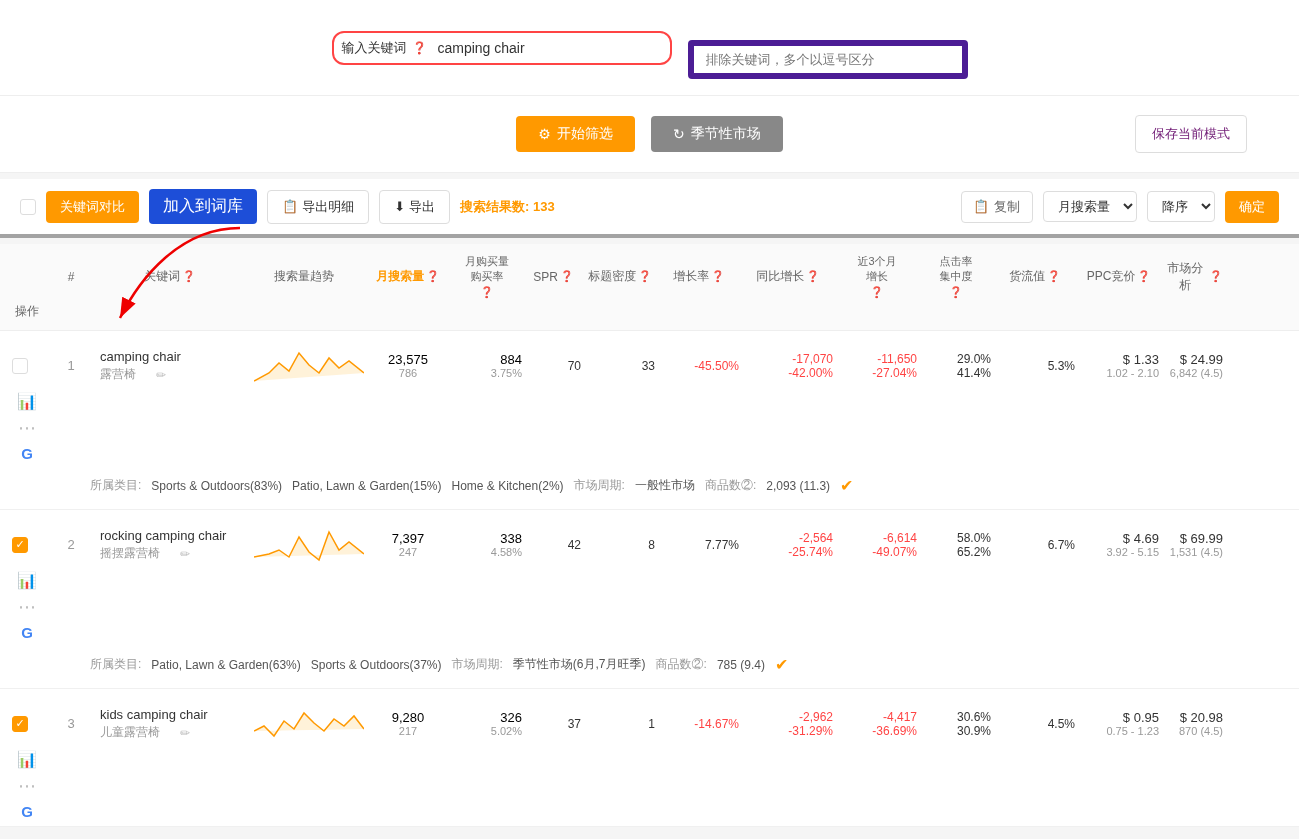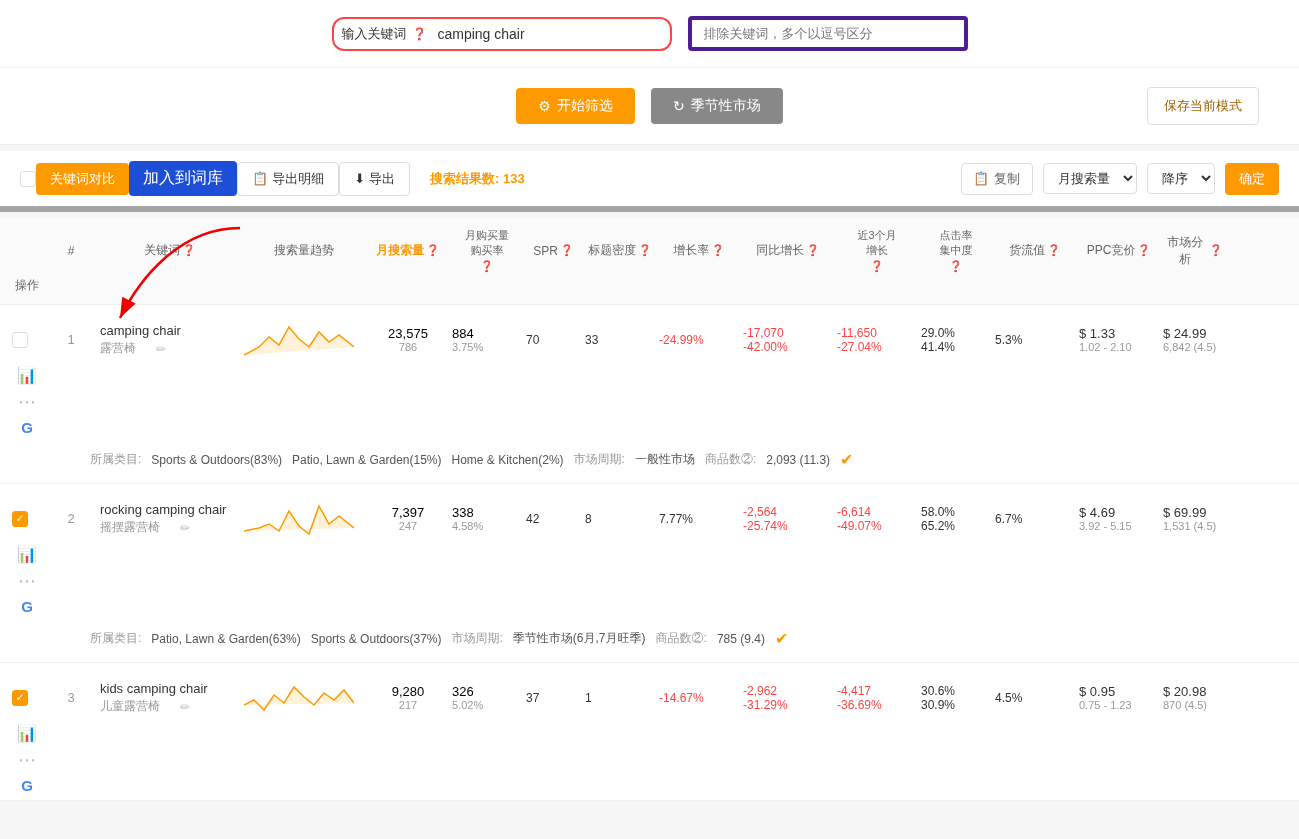--- a/index.html
+++ b/index.html
@@ -39,25 +39,26 @@
       border: none;
       outline: none;
       font-size: 14px;
       color: #333;
       flex: 1;
       background: transparent;
     }
     .exclude-box-wrapper {
       display: flex;
       align-items: center;
-      border: 4px solid #4c1d95;
+      border: 6px solid #4c1d95;
       border-radius: 4px;
       padding: 6px 12px;
       min-width: 280px;
       background: #fff;
+      margin-top: 24px;
     }
     .exclude-input {
       border: none;
       outline: none;
       font-size: 13px;
       color: #999;
       flex: 1;
       background: transparent;
     }
 
@@ -89,44 +90,45 @@
       border-radius: 4px;
       padding: 9px 22px;
       font-size: 14px;
       cursor: pointer;
       display: flex;
       align-items: center;
       gap: 6px;
     }
     .btn-save {
       position: absolute;
-      right: 20px;
-      background: #fff;
-      color: #a16207;
+      right: 32px;
+      background: #fff;
+      color: #701a75;
       border: 1px solid #ddd;
       border-radius: 4px;
       padding: 9px 16px;
       font-size: 13px;
       cursor: pointer;
     }
     .action-bar-inner {
       position: relative;
       width: 100%;
       display: flex;
       align-items: center;
       justify-content: center;
       gap: 16px;
     }
 
     .toolbar {
       background: #fff;
       padding: 10px 20px;
       display: flex;
       align-items: center;
-      border-bottom: 6px solid #a3a3a3;
+      gap: 10px;
+      border-bottom: 4px solid #a3a3a3;
       margin-top: 6px;
     }
     .btn-compare {
       background: #f90;
       color: #fff;
       border: none;
       border-radius: 4px;
       padding: 7px 14px;
       font-size: 13px;
       cursor: pointer;
@@ -148,21 +150,20 @@
       padding: 7px 14px;
       font-size: 13px;
       cursor: pointer;
       display: flex;
       align-items: center;
       gap: 4px;
     }
     .search-count {
       color: #666;
       font-size: 13px;
-      margin-left: 20px;
     }
     .search-count span {
       color: #f90;
       font-weight: 600;
     }
     .toolbar-right {
       margin-left: auto;
       display: flex;
       align-items: center;
       gap: 10px;
@@ -229,21 +230,21 @@
     .data-row {
       display: grid;
       grid-template-columns: 30px 50px 140px 120px 80px 70px 55px 70px 80px 90px 80px 70px 80px 80px 60px;
       align-items: center;
       padding: 12px 12px 6px;
       gap: 4px;
     }
     .cell {
       font-size: 12px;
       color: #333;
-      text-align: left;
+      text-align: right;
     }
     .cell-keyword {
       text-align: left;
     }
     .keyword-en {
       font-size: 13px;
       font-weight: 500;
       color: #333;
       line-height: 1.4;
     }
@@ -435,21 +436,21 @@
         <div class="cell cell-search-vol">
           <div class="vol-main">23,575</div>
           <div class="vol-sub">786</div>
         </div>
         <div class="cell">
           <div class="vol-main">884</div>
           <div class="vol-sub">3.75%</div>
         </div>
         <div class="cell">70</div>
         <div class="cell">33</div>
-        <div class="cell cell-neg">-24.99%</div>
+        <div class="cell cell-neg">-45.50%</div>
         <div class="cell">
           <div class="cell-neg">-17,070</div>
           <div class="cell-neg">-42.00%</div>
         </div>
         <div class="cell">
           <div class="cell-neg">-11,650</div>
           <div class="cell-neg">-27.04%</div>
         </div>
         <div class="cell">
           <div>29.0%</div>

